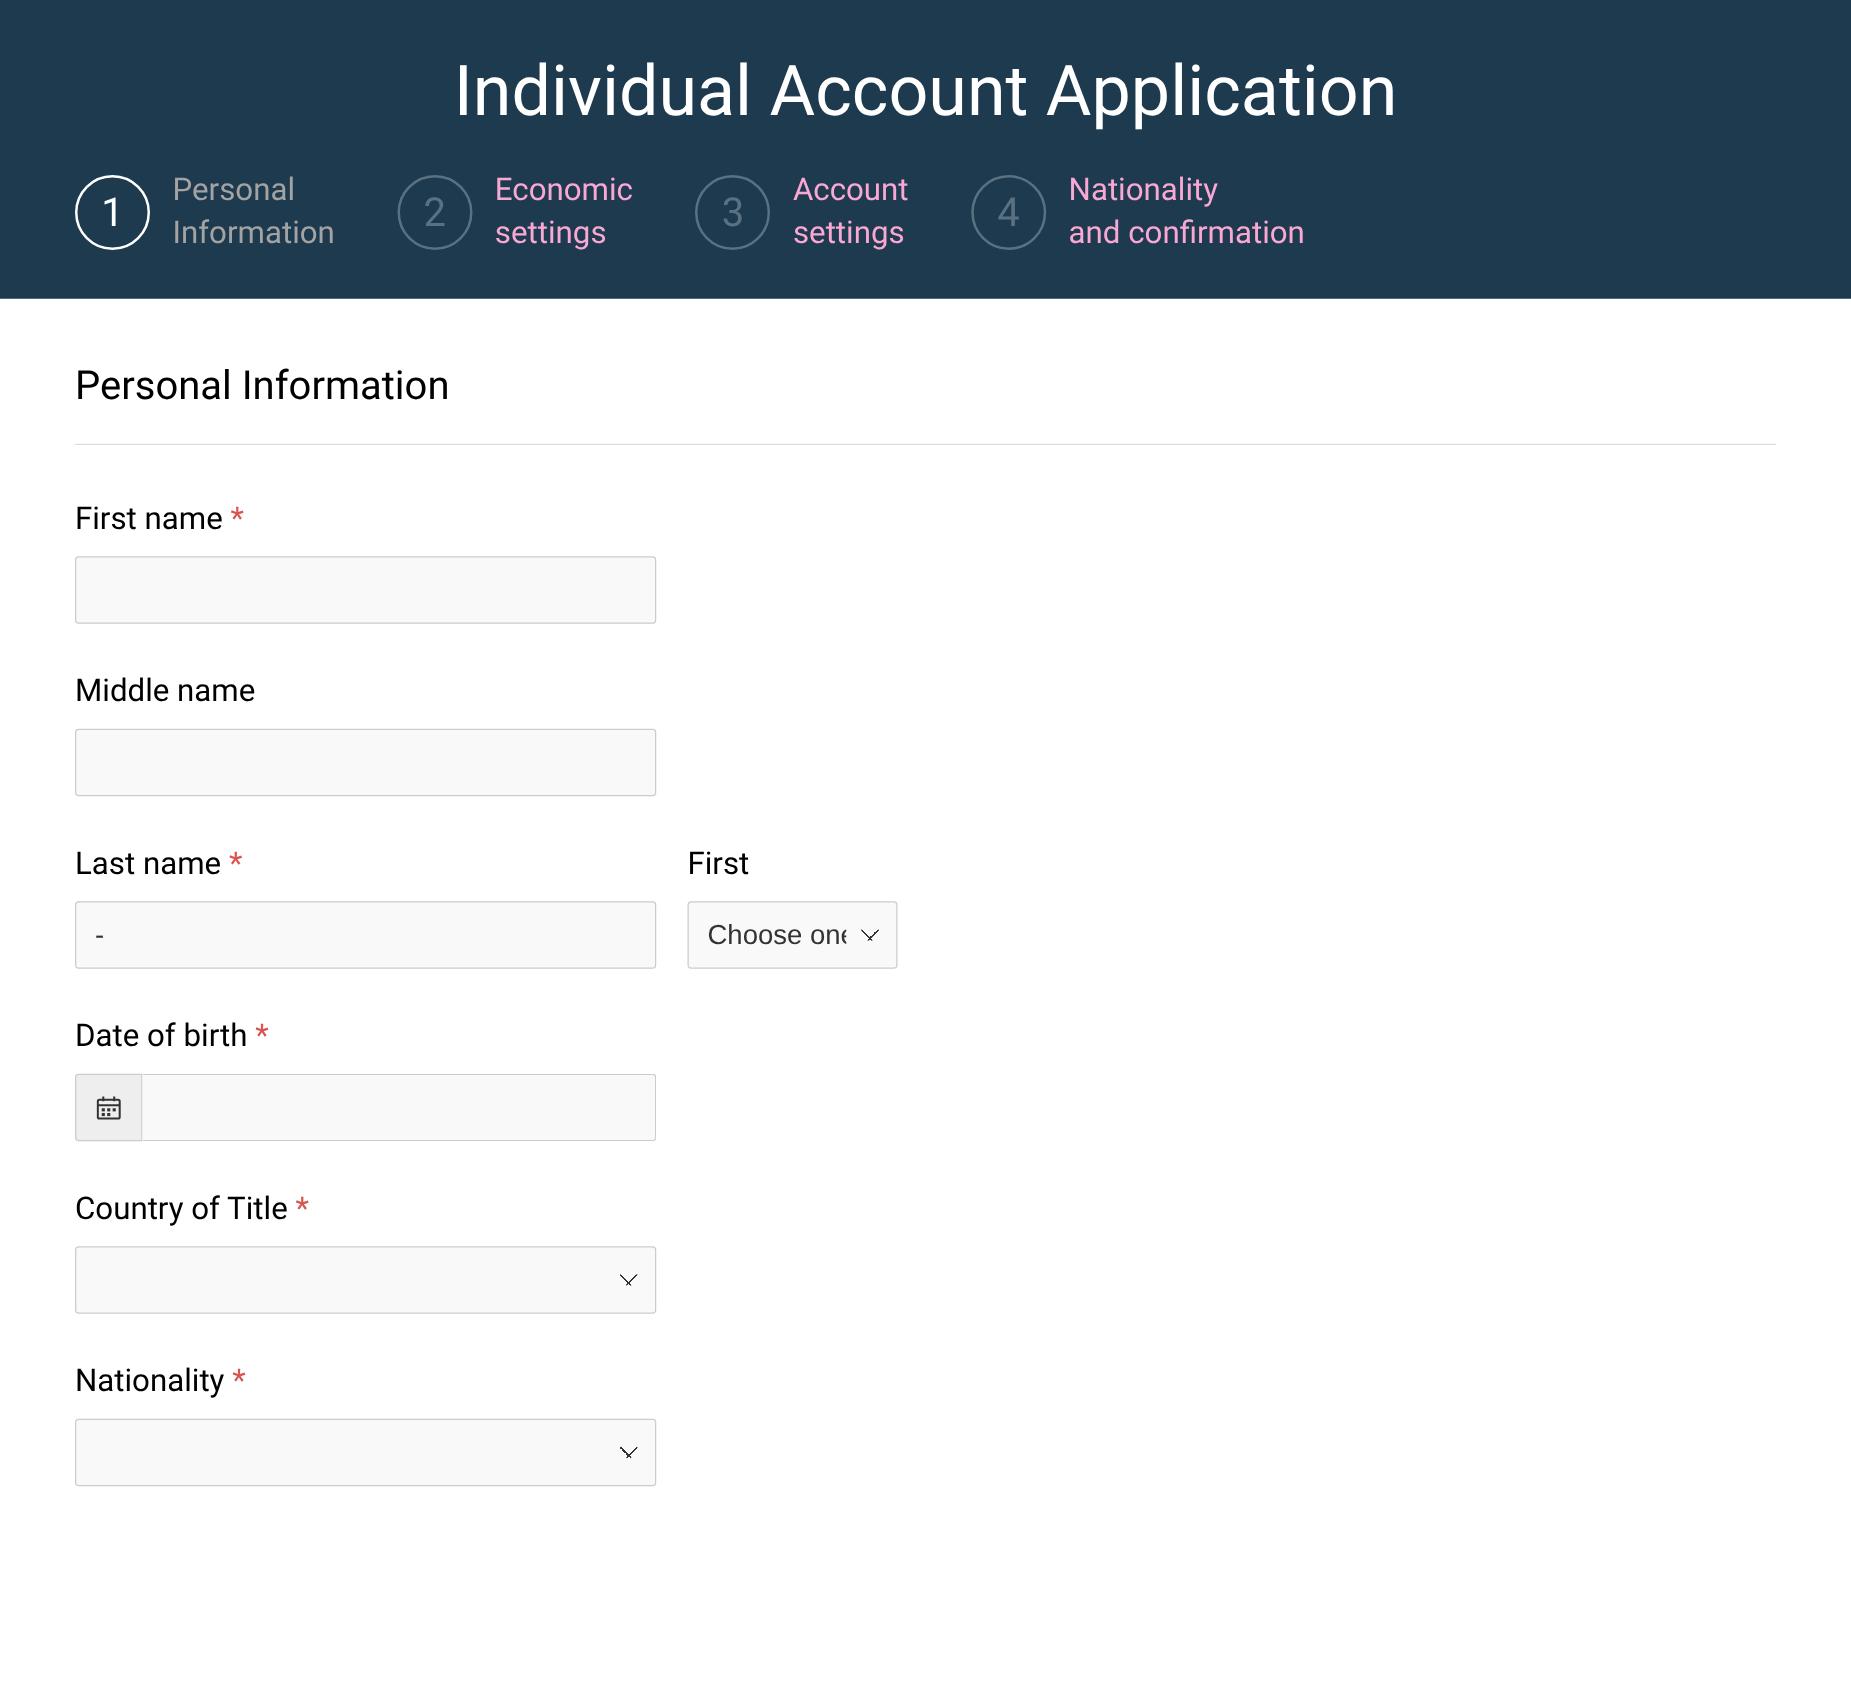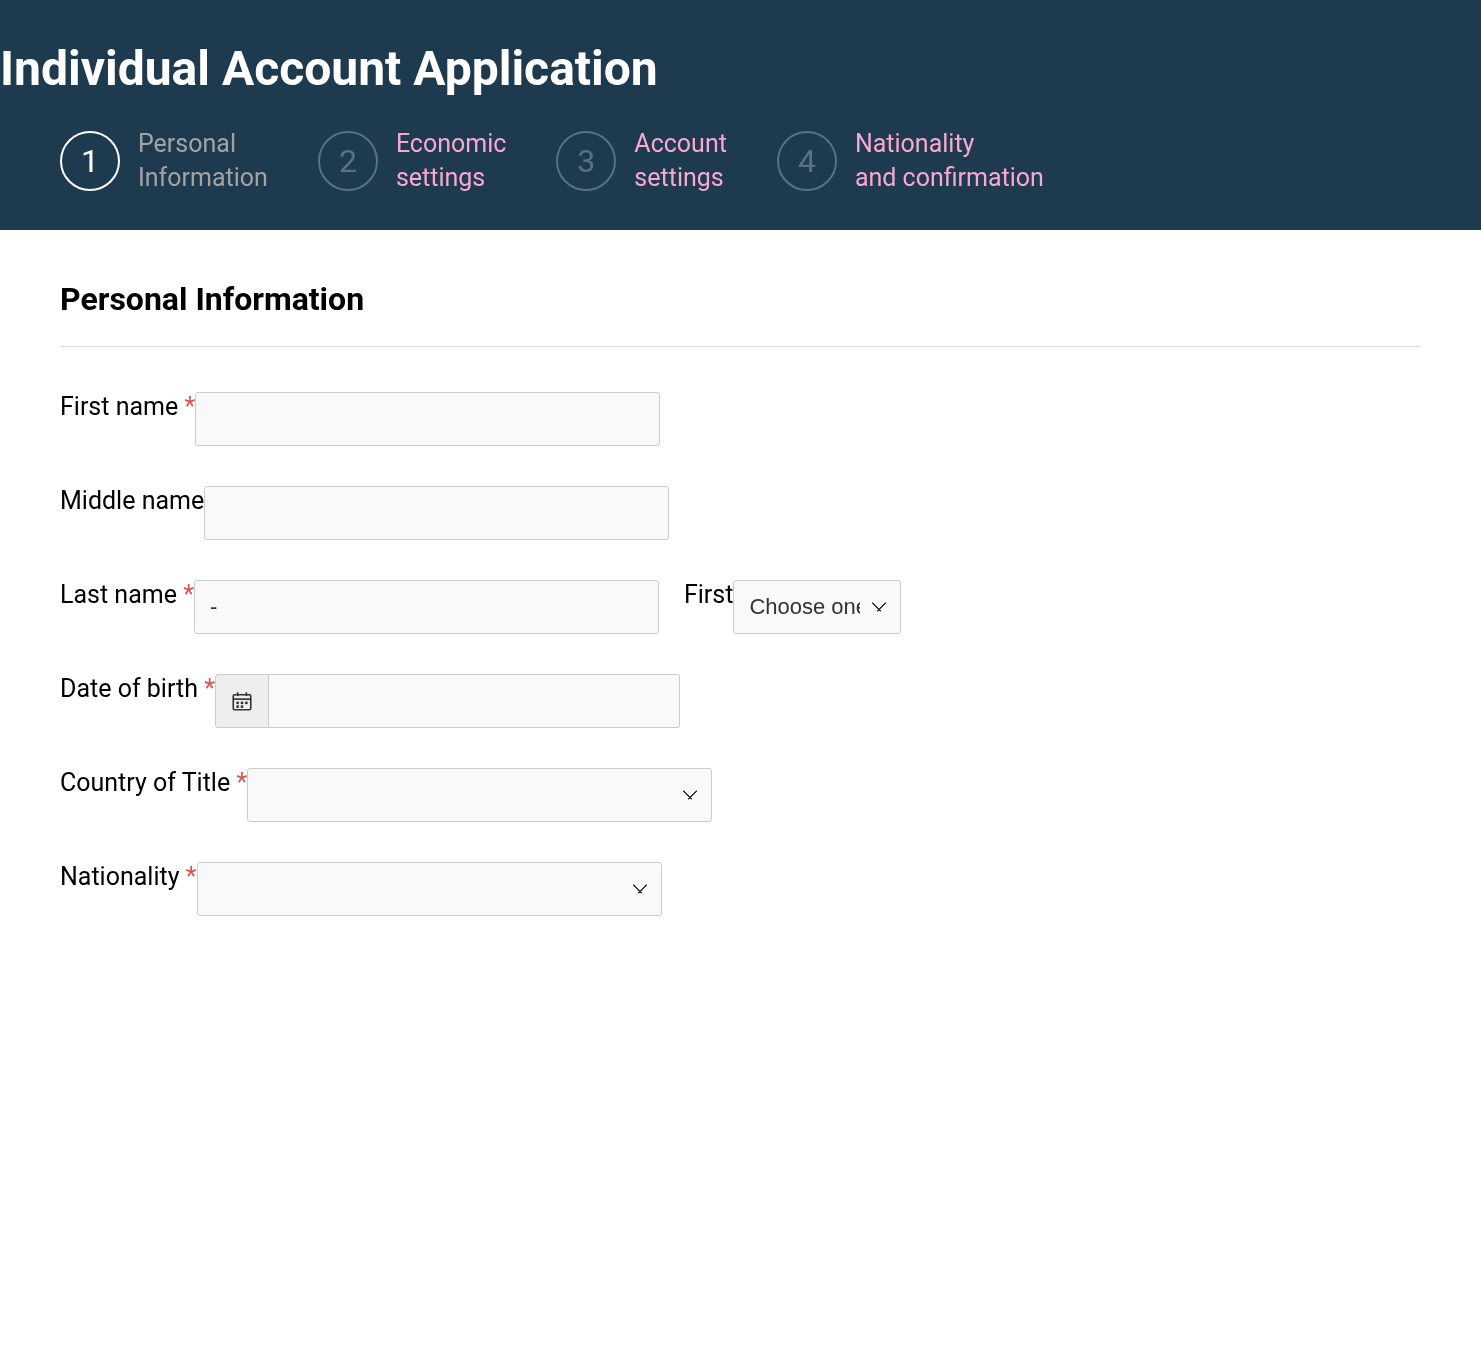--- a/index.html
+++ b/index.html
@@ -11,24 +11,25 @@
       font-family: -apple-system, BlinkMacSystemFont, "Segoe UI", Roboto, "Helvetica Neue", Arial, sans-serif;
       background: #ffffff;
       width: 1481px;
     }
     .header {
       background: #1d3a4e;
       color: #ffffff;
       padding: 40px 0 0 0;
     }
     .page-title {
-      font-size: 48px;
-      font-weight: 700;
+      font-size: 56px;
+      font-weight: 400;
       padding: 0 0 30px 0;
       color: #ffffff;
+      text-align: center;
     }
     .steps {
       display: flex;
       align-items: center;
       padding: 0 60px 35px 60px;
       gap: 10px;
     }
     .step {
       display: flex;
       align-items: center;
@@ -57,34 +58,34 @@
       color: #a3a3a3;
     }
     .step.inactive .step-label {
       color: #f9a8d4;
     }
     .content {
       padding: 50px 60px 40px 60px;
     }
     .section-title {
       font-size: 32px;
-      font-weight: 700;
+      font-weight: 400;
       color: #000000;
       padding-bottom: 28px;
       border-bottom: 1px solid #dddddd;
       margin-bottom: 45px;
     }
     .form-row {
       display: flex;
       gap: 25px;
       margin-bottom: 40px;
     }
     .form-group {
       display: flex;
-      flex-direction: row;
+      flex-direction: column;
     }
     .form-label {
       font-size: 25px;
       color: #000000;
       margin-bottom: 15px;
     }
     .required-star {
       color: #d9534f;
     }
     .form-input {

